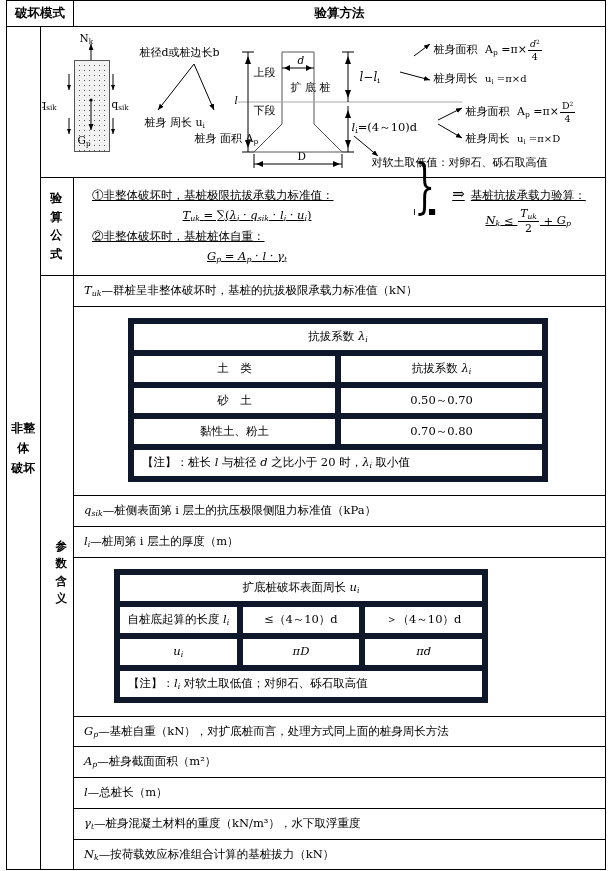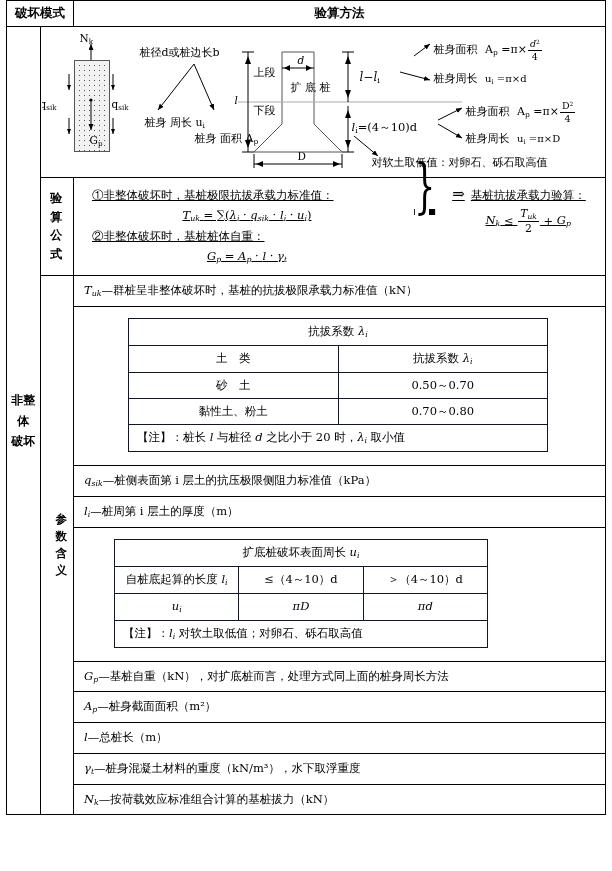--- a/index.html
+++ b/index.html
@@ -75,21 +75,21 @@
           font-family:"DejaVu Serif","Liberation Serif",serif;}
   .frac{display:inline-block;vertical-align:middle;text-align:center;
         font-size:.95em;margin:0 1px;}
   .frac .num{display:block;border-bottom:1px solid #000;padding:0 2px;line-height:1.25;}
   .frac .den{display:block;padding:0 2px;line-height:1.25;}
   
   .prow td{font-size:11.5px;padding:6px 0 6px 10px;line-height:1.5;
            font-family:"DejaVu Serif","Liberation Serif",serif;}
   .inner-wrap{padding:5px 0 7px 44px;}
   table.inner{border-collapse:collapse;border:1px solid #333;table-layout:fixed;}
-  table.inner td{border:1px solid #0f172a;text-align:center;font-size:11.5px;
+  table.inner td{border:6px solid #0f172a;text-align:center;font-size:11.5px;
                  padding:4px 2px;font-family:"DejaVu Serif","Liberation Serif",serif;}
   table.inner td.note{text-align:left;padding-left:8px;}
   .t1{width:420px;}
   .t2{width:374px;}
   .nowrap{white-space:nowrap;}
 </style>
 </head>
 <body>
 
 <div class="page">
@@ -114,21 +114,21 @@
             <div class="pilebody" style="left:32px;top:32px;width:34px;height:90px;"></div>
             <div class="d-lbl" style="left:38px;top:4px;">
               <span class="mathr">N<sub>k</sub></span>
             </div>
             <div class="d-lbl" style="left:-2px;top:70px;">
               <span class="mathr">q<sub>sik</sub></span>
             </div>
             <div class="d-lbl" style="left:70px;top:70px;">
               <span class="mathr">q<sub>sik</sub></span>
             </div>
-            <div class="d-lbl" style="left:48px;top:106px;">
+            <div class="d-lbl" style="left:36px;top:106px;">
               <span class="mathr">G<sub>p</sub></span>
             </div>
 
             <div class="d-lbl cnl" style="left:98px;top:18px;">桩径d或桩边长b</div>
             <div class="d-lbl cnl" style="left:103px;top:88px;text-align:center;">
               <span>桩身</span>
               <span>周长</span>
               <span class="mathr">u<sub>i</sub></span>
             </div>
             <div class="d-lbl cnl" style="left:153px;top:104px;text-align:center;">

